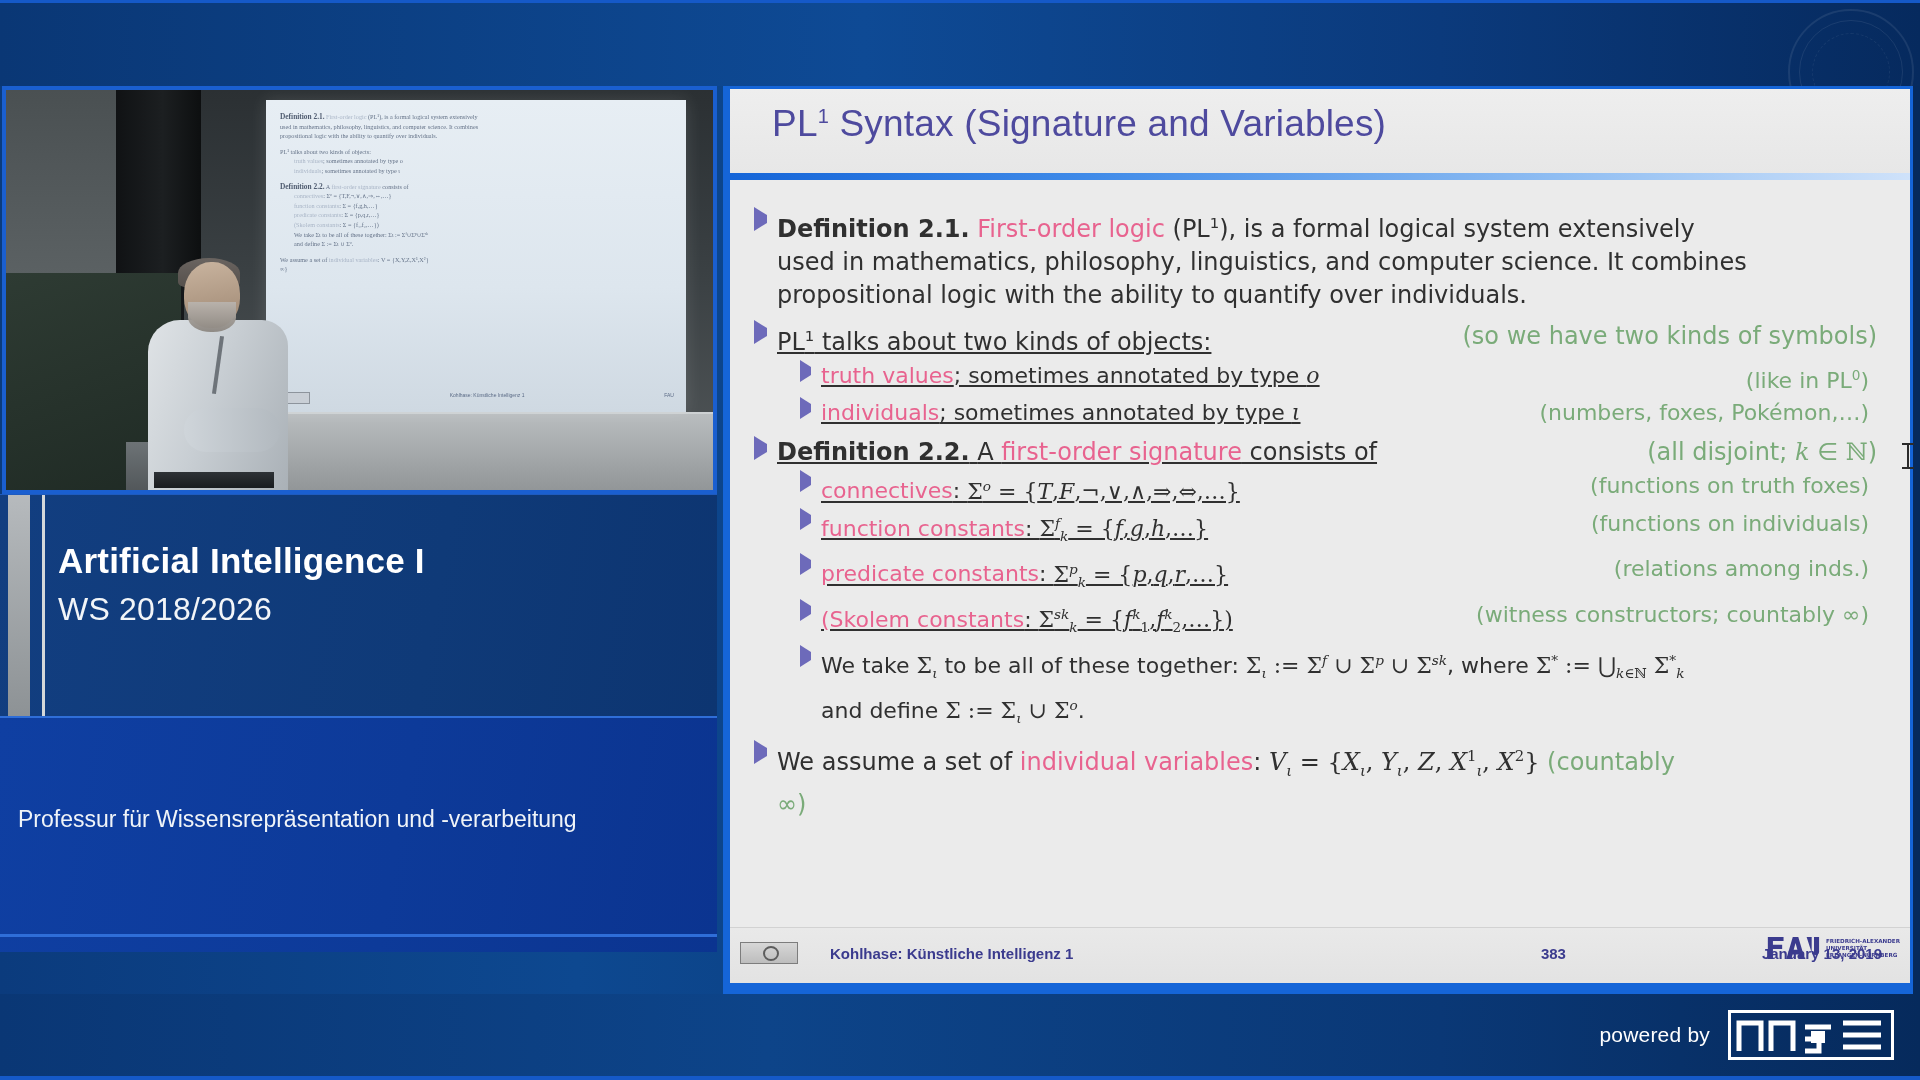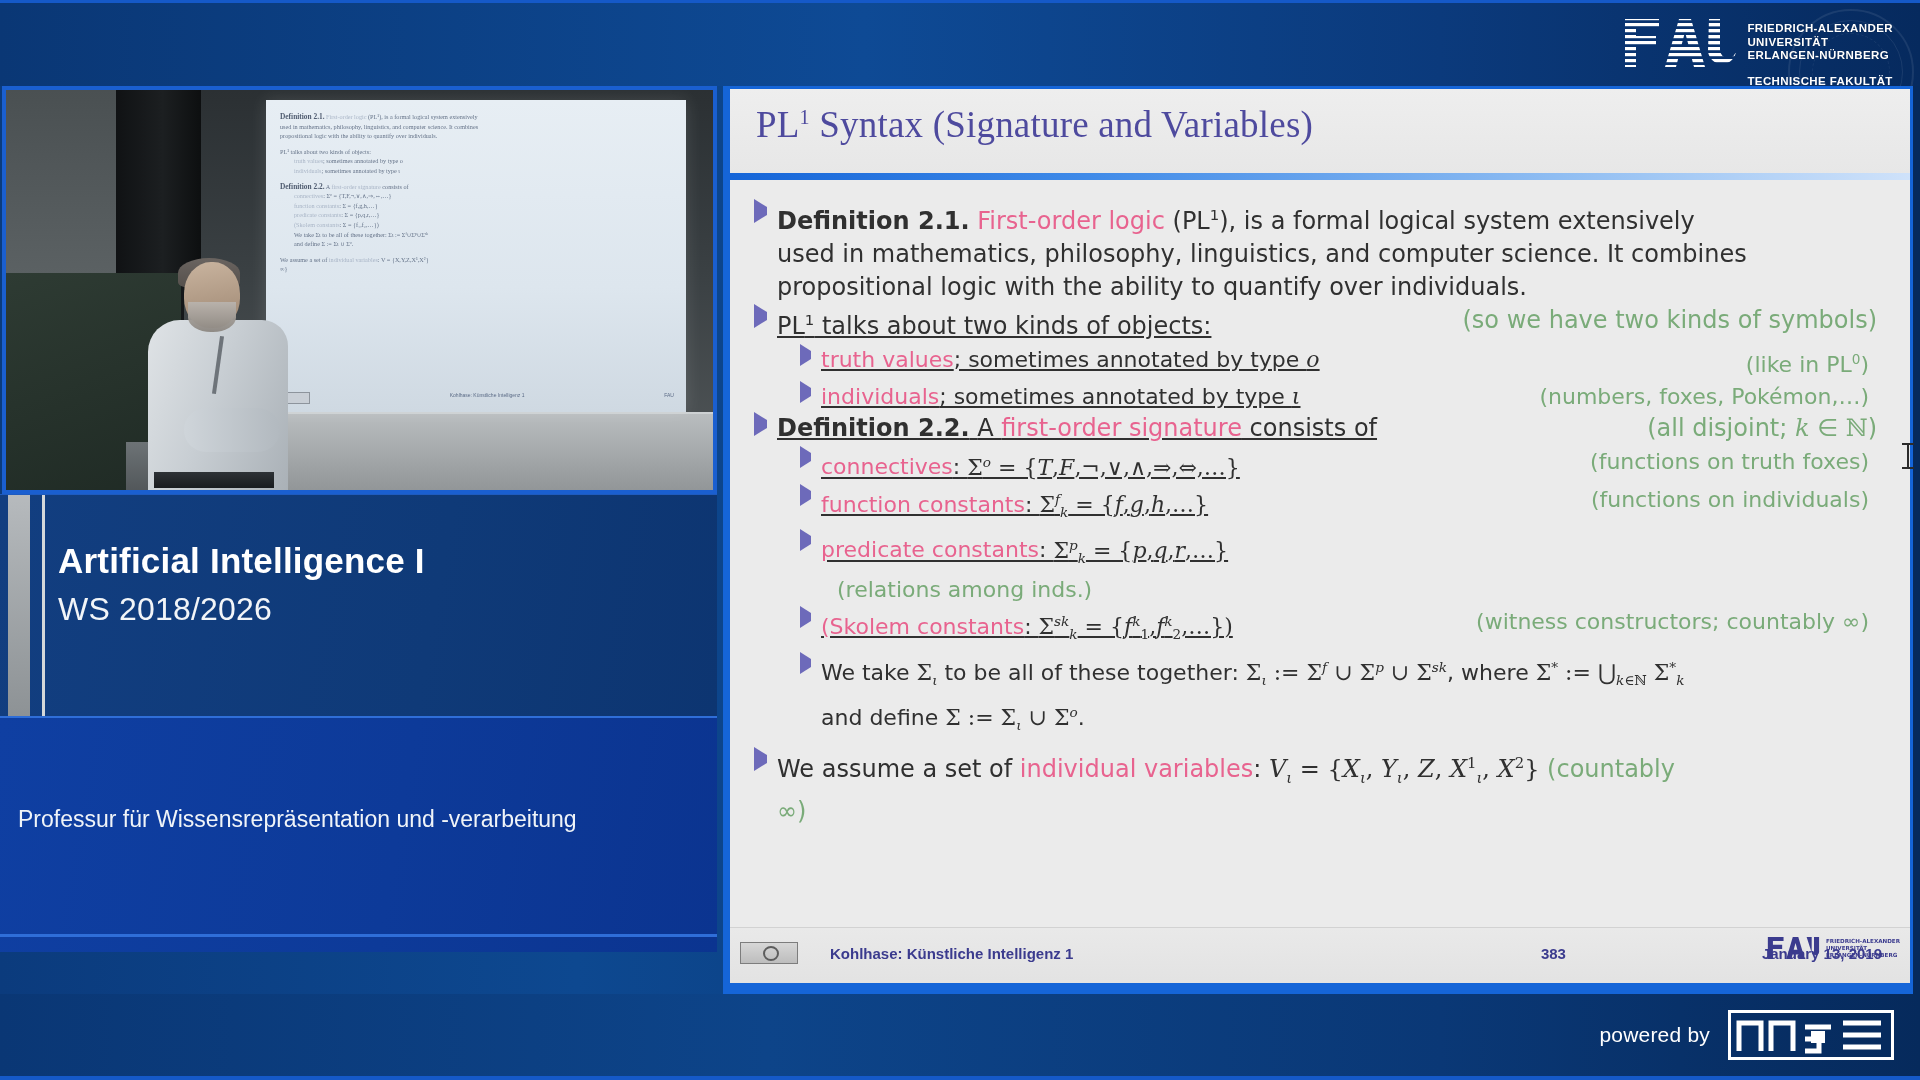--- a/index.html
+++ b/index.html
@@ -223,23 +223,23 @@
     border-right: 3px solid #1565d8;
     border-bottom: 5px solid #1565d8;
     overflow: hidden;
     font-family: "DejaVu Sans", sans-serif;
   }
   .slide-head {
     position:relative; height: 84px;
     background: linear-gradient(180deg,#eeeeee,#e7e7e7);
   }
   .slide-title {
-    position:absolute; left: 26px; top: 14px;
+    position:absolute; left: 42px; top: 14px;
     font-size: 37px; color: #4e4a9e; letter-spacing: .2px;
-    font-family: Liberation Serif, serif;
+    font-family: Liberation Sans, sans-serif;
   }
   .slide-title sup { font-size: 20px; vertical-align: super; }
   .title-rule {
     position:absolute; left:0; top:84px; width:100%; height:7px;
     background: linear-gradient(90deg,#1565d8 0%, #3f8ae8 30%, #8fbdf2 70%, #cfe2fa 100%);
   }
 
   .slide-body {
     position:absolute; left:0; top:100px; right:0; bottom:62px;
     padding: 10px 16px 0 18px;
@@ -254,21 +254,21 @@
     width:0;height:0;
     border-left: 13px solid #6d6aba;
     border-top: 8px solid transparent;
     border-bottom: 8px solid transparent;
   }
   .tri.sm {
     border-left: 11px solid #6d6aba;
     border-top: 7px solid transparent;
     border-bottom: 7px solid transparent;
   }
-  .lvl1 { margin-left: 6px; }
+  .lvl1 { margin-left: 6px; margin-top: 8px; }
   .lvl2 { margin-left: 52px; margin-top: 1px; }
   .lvl3 { margin-left: 52px; margin-top: 1px; }
 
   .row {
     display:flex; align-items:flex-start;
     width: 100%;
   }
   .row .maintext { flex: 1 1 auto; text-decoration: underline; }
   .row .note { flex: 0 0 auto; padding-left: 16px; white-space: nowrap; }
 
@@ -352,43 +352,20 @@
   }
   .rrze svg{ display:block; }
 </style>
 </head>
 <body>
 
 <div id="stage">
 
   <div class="top-banner">
     <div class="seal"></div>
-    <div class="fau-logo-wrap">
-      <div class="fau-mark">
-        <svg width="113" height="52" viewBox="0 0 113 52" aria-hidden="true">
-          <defs>
-            <pattern id="stripes" width="6" height="6" patternUnits="userSpaceOnUse">
-              <rect width="6" height="3.2" fill="#ffffff"></rect>
-            </pattern>
-          </defs>
-          <g fill="url(#stripes)">
-            <path d="M2 2 h34 v9 H13 v8 h20 v9 H13 v22 H2 Z"></path>
-            <path d="M42 50 L56 2 h12 l14 48 H71 l-2.6-10 H55.6 L53 50 Z M58 30 h8 l-4-15 Z"></path>
-            <path d="M86 2 h11 v31 a8 8 0 0 0 16 0 V2 h-0 v31 a14 14 0 0 1 -28 0 Z"></path>
-          </g>
-          <rect x="86" y="2" width="11" height="31" fill="url(#stripes)"></rect>
-        </svg>
-      </div>
-      <div>
-        <div class="fau-words">FRIEDRICH-ALEXANDER
-UNIVERSITÄT
-ERLANGEN-NÜRNBERG</div>
-        <div class="fau-fak">TECHNISCHE FAKULTÄT</div>
-      </div>
-    </div>
   </div>
 
   <div class="left-col">
 
     <div class="video-frame">
       <div class="video-inner">
         <div class="hall-wall"></div>
         <div class="dark-pillar2"></div>
         <div class="dark-pillar"></div>
         <div class="blackboard"></div>
@@ -509,21 +486,21 @@
         <div class="bl lvl3">
           <span class="tri sm"></span>
           <div class="row d2" style="width:1048px;">
             <span class="maintext"><span class="pink">function constants</span>: <span class="mathup">Σ<sup class="s"><i>f</i></sup><sub class="s"><i>k</i></sub> = {<i>f</i>,<i>g</i>,<i>h</i>,…}</span></span>
             <span class="note green">(functions on individuals)</span>
           </div>
         </div>
 
         <div class="bl lvl3">
           <span class="tri sm"></span>
-          <div class="row d2" style="width:1048px;flex-direction:column;">
+          <div class="row d2" style="width:1048px;">
             <span class="maintext"><span class="pink">predicate constants</span>: <span class="mathup">Σ<sup class="s"><i>p</i></sup><sub class="s"><i>k</i></sub> = {<i>p</i>,<i>q</i>,<i>r</i>,…}</span></span>
             <span class="note green">(relations among inds.)</span>
           </div>
         </div>
 
         <div class="bl lvl3">
           <span class="tri sm"></span>
           <div class="row d2" style="width:1048px;">
             <span class="maintext"><span class="pink">(Skolem constants</span>: <span class="mathup">Σ<sup class="s"><i>sk</i></sup><sub class="s"><i>k</i></sub> = {<i>f</i><sup class="s"><i>k</i></sup><sub class="s">1</sub>,<i>f</i><sup class="s"><i>k</i></sup><sub class="s">2</sub>,…})</span></span>
             <span class="note green">(witness constructors; countably ∞)</span>

